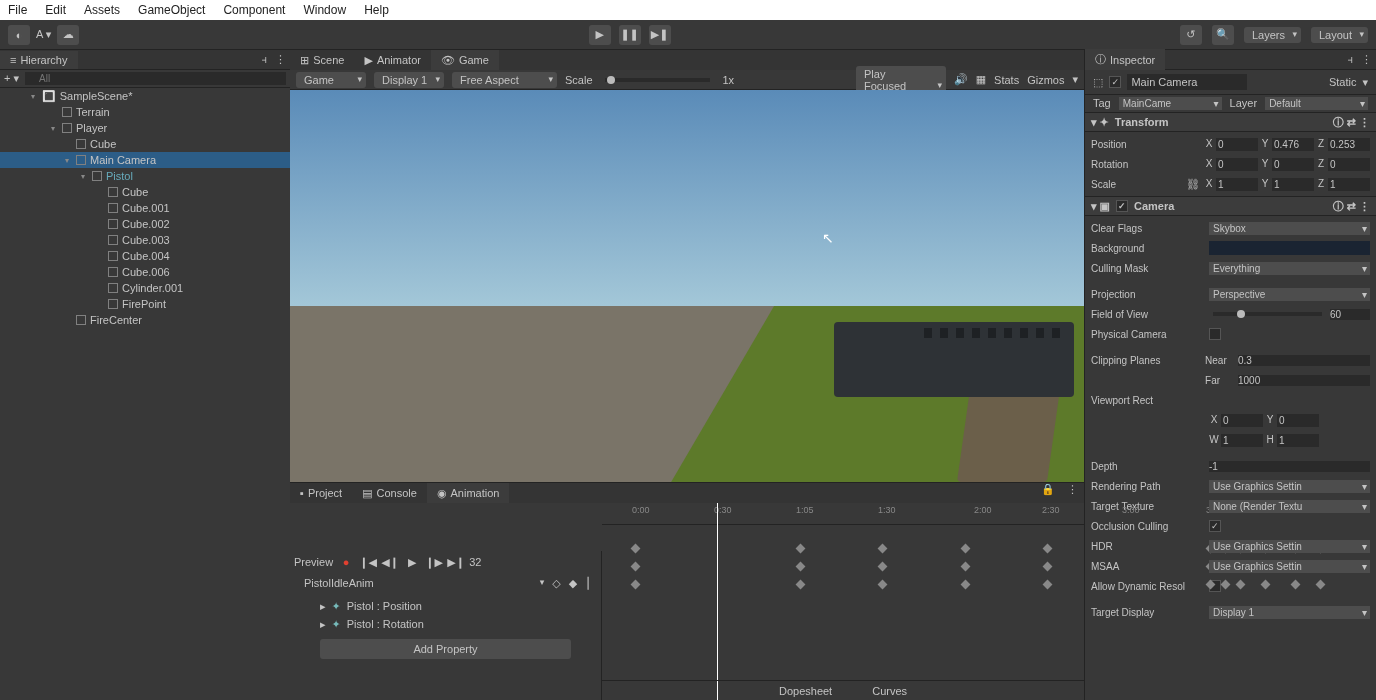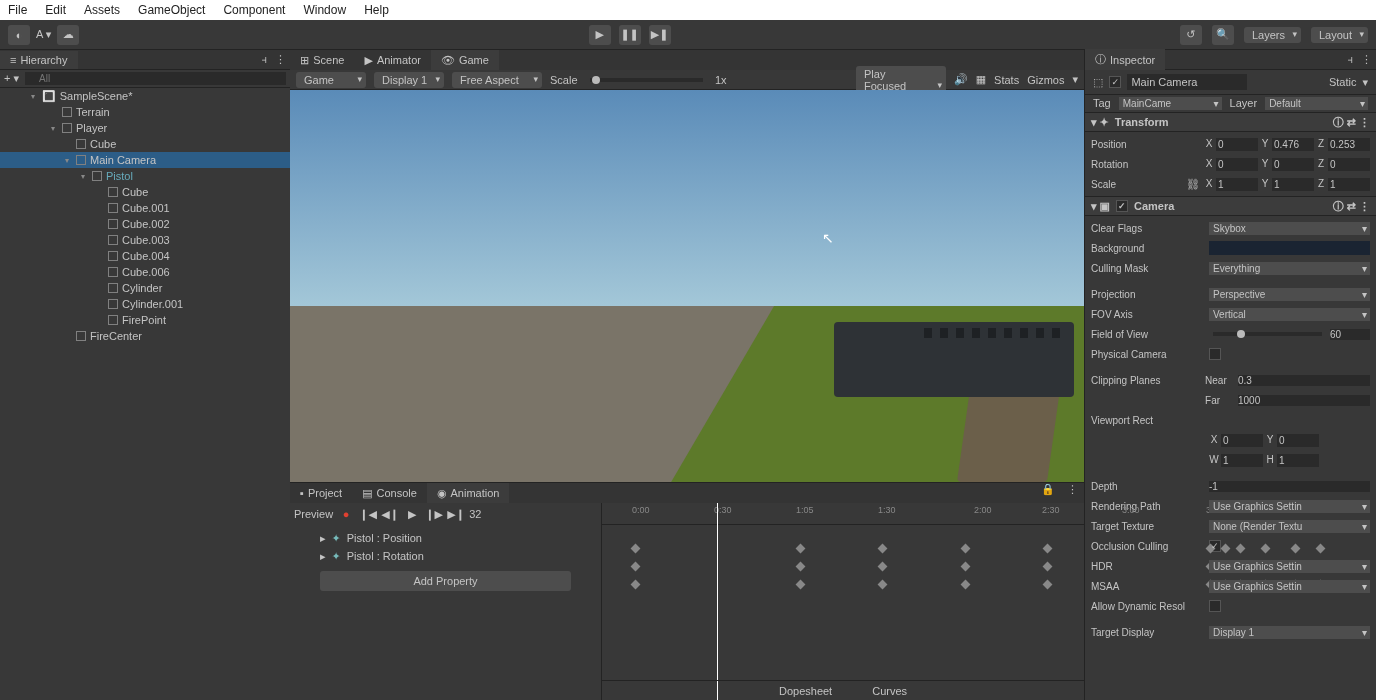--- a/index.html
+++ b/index.html
@@ -52,21 +52,21 @@
 .gun { position:absolute; right:10px; bottom:0; width:250px; height:160px; }
 .gun .slide { position:absolute; right:0; top:0; width:240px; height:75px; background:#2e3236; border-radius:4px; }
 .gun .slide::after { content:""; position:absolute; right:10px; top:6px; width:140px; height:10px; background: repeating-linear-gradient(90deg,#1e2124 0 8px,#2e3236 8px 16px); }
 .gun .grip { position:absolute; right:20px; top:60px; width:90px; height:100px; background:#6b5f4a; transform:skewX(-8deg); border-radius:4px; }
 .cursor { position:absolute; left:532px; top:140px; font-size:14px; color:#fff; }
 
 
 .anim-panel { height:218px; background:#383838; border-top:1px solid #232323; display:flex; flex-direction:column; }
 .anim-tabs { height:20px; background:#343434; display:flex; }
 .anim-body { flex:1; display:flex; }
-.anim-left { width:312px; border-right:1px solid #232323; display:flex; flex-direction:column; }
+.anim-left { width:312px; border-right:1px solid #232323; display:flex; flex-direction:column;margin-top:48px; }
 .anim-controls { height:22px; display:flex; align-items:center; gap:4px; padding:0 4px; }
 .anim-controls .btn { width:18px; text-align:center; }
 .anim-frame { width:60px; padding-right:6px; }
 .anim-clip { height:20px; display:flex; align-items:center; padding:0 6px; }
 .anim-props { flex:1; padding:4px 0; }
 .prop-row { height:18px; display:flex; align-items:center; padding-left:30px; gap:6px; }
 .add-prop { margin:6px 30px; height:20px; background:#4d4d4d; text-align:center; line-height:20px; border-radius:3px; }
 .anim-right { flex:1; position:relative; }
 .timeline-ruler { height:22px; background:#383838; position:relative; border-bottom:1px solid #232323; }
 .tick { position:absolute; top:2px; font-size:9px; color:#888; }
@@ -193,25 +193,20 @@
             <span>Cube.004</span>
           </div>
           <div class="hrow i4">
             <span class="foldout"></span>
             <span class="cube-ico"></span>
             <span>Cube.006</span>
           </div>
           <div class="hrow i4">
             <span class="foldout"></span>
             <span class="cube-ico"></span>
-            <span>Cylinder</span>
-          </div>
-          <div class="hrow i4">
-            <span class="foldout"></span>
-            <span class="cube-ico"></span>
             <span>Cylinder.001</span>
           </div>
           <div class="hrow i4">
             <span class="foldout"></span>
             <span class="cube-ico"></span>
             <span>FirePoint</span>
           </div>
           <div class="hrow i2">
             <span class="foldout"></span>
             <span class="cube-ico"></span>
@@ -223,21 +218,21 @@
 
   <div class="col-mid">
     <div class="game-tabs">
       <div class="tab">⊞ <span>Scene</span></div>
       <div class="tab">▶ <span>Animator</span></div>
       <div class="tab active">👁 <span>Game</span></div>
     </div>
     <div class="game-toolbar">
       <span class="dropdown" style="width:70px">Game</span>
       <span class="dropdown" style="width:70px">Display 1</span>
-      <span class="dropdown" style="width:90px">Free Aspect</span>
+      <span class="dropdown" style="width:105px">Free Aspect</span>
       <span>Scale</span>
       <div class="slider" style="width:80px">
           <div class="thumb" style="left:2%"></div>
         </div>
       <span>1x</span>
       <span style="flex:1"></span>
       <span class="dropdown" style="width:90px">Play Focused</span>
       <span>🔊</span>
       <span>▦</span>
       <span>Stats</span>
@@ -268,20 +263,26 @@
         <div class="anim-left">
           <div class="anim-controls">
             <span>Preview</span>
             <span class="btn" style="color:#e04030">●</span>
             <span class="btn">❙◀</span>
             <span class="btn">◀❙</span>
             <span class="btn">▶</span>
             <span class="btn">❙▶</span>
             <span class="btn">▶❙</span>
             <span class="anim-frame">32</span>
+          </div>
+          <div class="anim-clip">
+            <span class="dropdown" style="flex:1;background:transparent">PistolIdleAnim</span>
+            <span style="padding:0 4px">◇</span>
+            <span style="padding:0 4px">◆</span>
+            <span style="padding:0 4px">⎮</span>
           </div>
           <div class="anim-props">
             <div class="prop-row">
                 <span>▸</span>
                 <span style="color:#7bb">✦</span>
                 <span>Pistol : Position</span>
               </div>
             <div class="prop-row">
                 <span>▸</span>
                 <span style="color:#7bb">✦</span>
@@ -421,24 +422,20 @@
         <div class="field-row">
             <span class="field-label">Culling Mask</span>
             <span class="drop-field">Everything</span>
           </div>
         <div style="height:6px"></div>
         <div class="field-row">
             <span class="field-label">Projection</span>
             <span class="drop-field">Perspective</span>
           </div>
         <div class="field-row">
-            <span class="field-label">FOV Axis</span>
-            <span class="drop-field">Vertical</span>
-          </div>
-        <div class="field-row">
             <span class="field-label">Field of View</span>
             <div class="slider">
               <div class="thumb"></div>
             </div>
             <input style="width: 40px; background: rgb(42, 42, 42); border: none; color: rgb(196, 196, 196); font-size: 10px;" value="60">
           </div>
         <div class="field-row">
             <span class="field-label">Physical Camera</span>
             <span class="chk"></span>
           </div>

